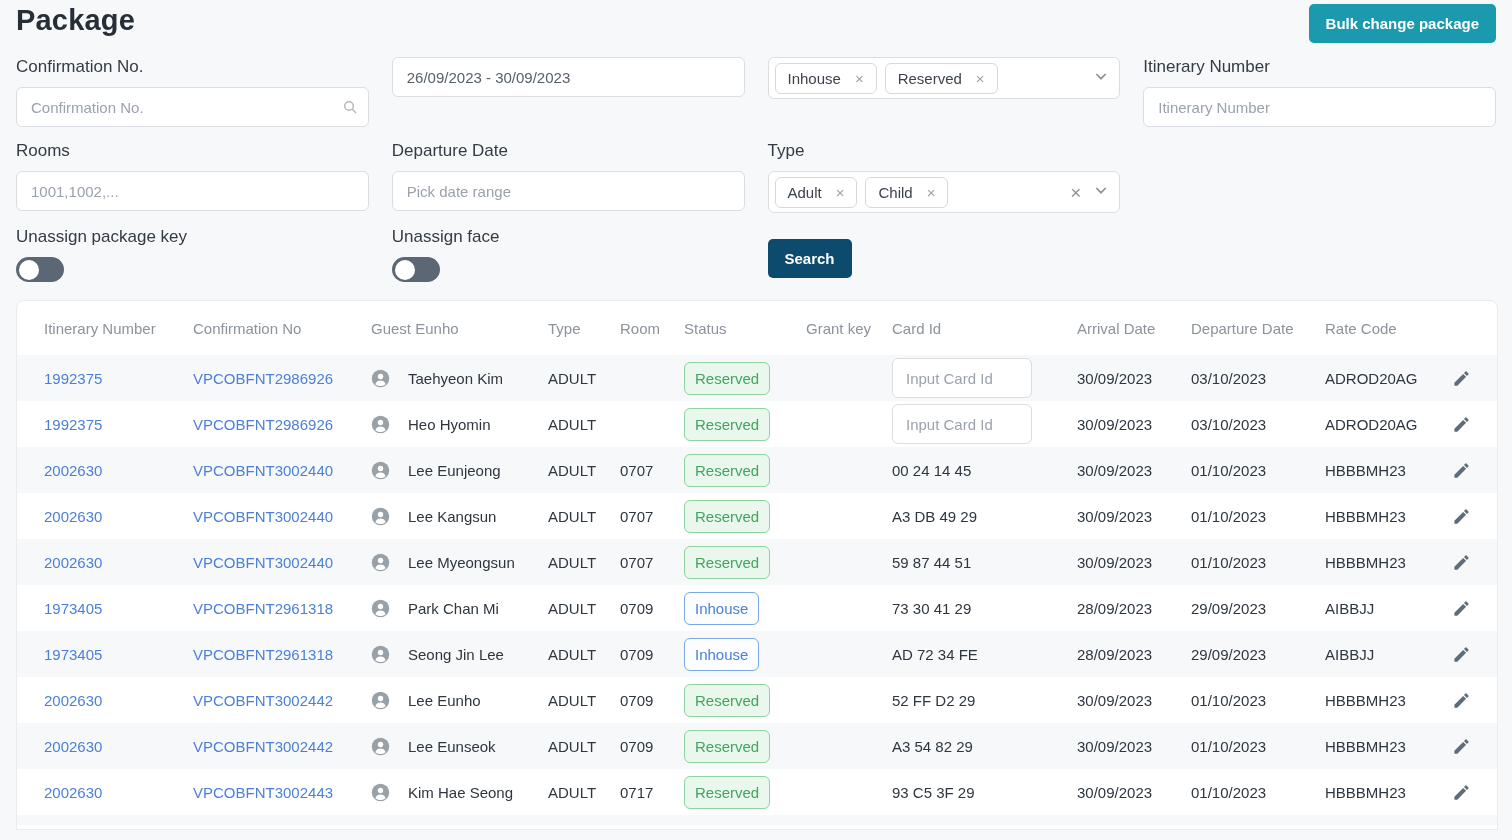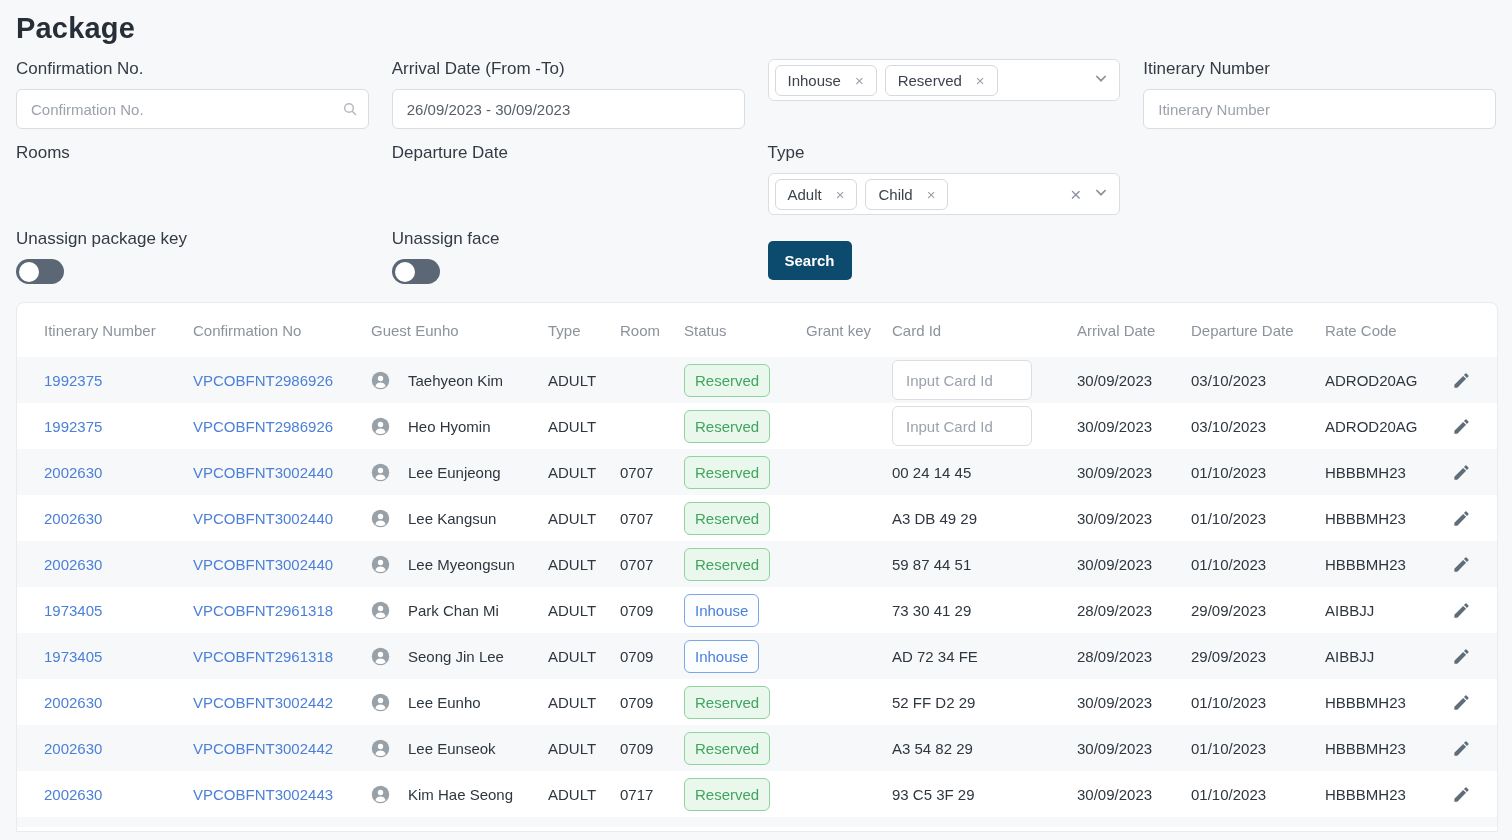--- a/index.html
+++ b/index.html
@@ -5,21 +5,21 @@
   * { box-sizing: border-box; margin: 0; padding: 0; }
   html, body { width: 1512px; height: 840px; overflow: hidden; }
   body {
     font-family: "Liberation Sans", sans-serif;
     background: #f7f8fa;
     color: #2e363f;
   }
   .page { padding: 0 16px; }
 
   
-  .page-header { display: flex; justify-content: space-between; align-items: flex-start; padding-top: 12px; }
+  .page-header { display: flex; justify-content: space-between; align-items: flex-start; padding-top: 4px; }
   .page-title { font-size: 29px; font-weight: 600; color: #262f38; letter-spacing: .2px; }
   .btn-teal {
     background: #1b9aae; color: #fff; border: none; border-radius: 5px;
     font-family: inherit; font-size: 15px; font-weight: 700;
     padding: 11px 17px; cursor: pointer;
   }
 
   
   .filters { display: grid; grid-template-columns: repeat(4, 1fr); column-gap: 23px; margin-top: 14px; }
   .f-label { font-size: 17px; color: #333b44; margin: 14px 0 10px; }
@@ -93,38 +93,38 @@
   .edit-btn { background: none; border: none; cursor: pointer; color: #5f6d7a; display: inline-flex; padding: 4px; }
   .partial-row { height: 10px; background: #f7f8f9; }
 </style>
 </head>
 <body>
 
 <div class="page">
 
   <div class="page-header">
     <h1 class="page-title">Package</h1>
+    <button class="btn-teal">Bulk change package</button>
   </div>
 
   <div class="filters">
 
     <div>
       <div class="f-label first">Confirmation No.</div>
       <div class="ctrl has-search">
         <input class="text-input" placeholder="Confirmation No." style="">
         <span class="input-icon">
           <svg width="16" height="16" viewBox="0 0 24 24" fill="none" stroke="currentColor" stroke-width="2.2">
               <circle cx="10.5" cy="10.5" r="6.5"></circle>
               <line x1="15.5" y1="15.5" x2="21" y2="21"></line>
             </svg>
         </span>
       </div>
     </div>
     <div>
-      <div class="f-label first">Arrival Date (From -To)</div>
       <div class="ctrl">
         <input class="text-input" value="26/09/2023 - 30/09/2023" style="">
       </div>
     </div>
     <div>
       <div class="multiselect">
         <div class="chips">
             <span class="chip">
               <span>Inhouse</span>
               <span class="chip-x">×</span>
@@ -145,23 +145,29 @@
     </div>
     <div>
       <div class="f-label first">Itinerary Number</div>
       <div class="ctrl">
         <input class="text-input" placeholder="Itinerary Number" style="">
       </div>
     </div>
 
     <div>
       <div class="f-label">Rooms</div>
+      <div class="ctrl">
+        <input class="text-input" placeholder="1001,1002,..." style="">
+      </div>
     </div>
     <div>
       <div class="f-label">Departure Date</div>
+      <div class="ctrl">
+        <input class="text-input" placeholder="Pick date range" style="">
+      </div>
     </div>
     <div>
       <div class="f-label">Type</div>
       <div class="multiselect">
         <div class="chips">
             <span class="chip">
               <span>Adult</span>
               <span class="chip-x">×</span>
             </span>
             <span class="chip">

